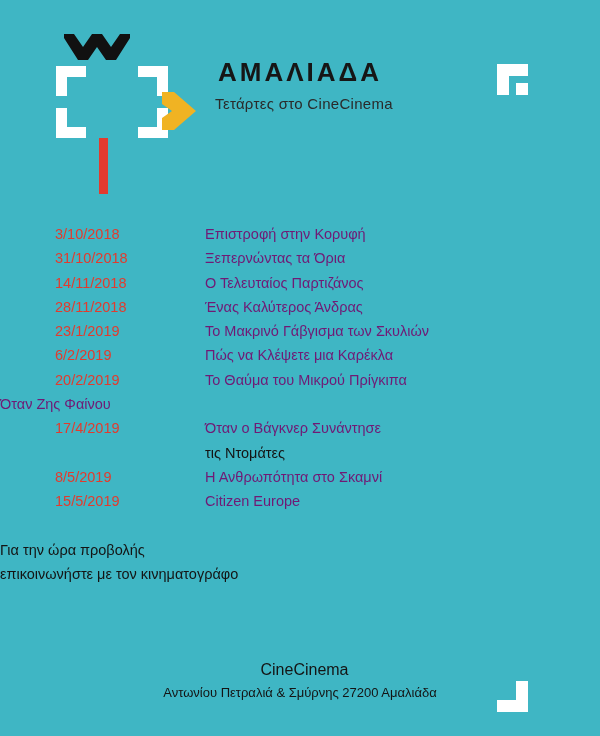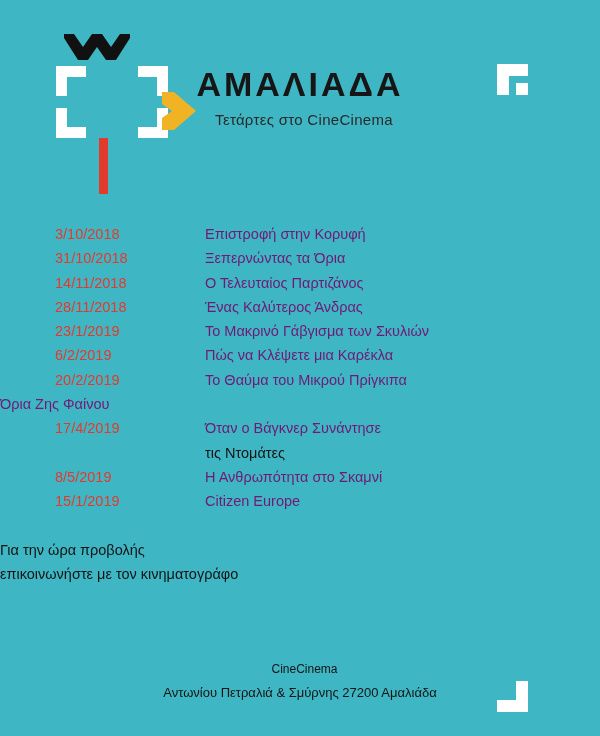--- a/index.html
+++ b/index.html
@@ -84,25 +84,25 @@
 
   
   .title-block {
     position: absolute;
     left: 0;
     top: 58px;
     width: 600px;
     text-align: center;
   }
   .title {
-    font-size: 34px;
+    font-size: 26px;
     font-weight: bold;
     letter-spacing: 3px;
     color: #161616;
-    margin: 8px;
+    margin: 0;
     line-height: 1.1;
   }
   .subtitle {
     font-size: 15px;
     color: #2a2a2a;
     margin: 8px 0 0 8px;
     letter-spacing: 0.3px;
   }
 
   
@@ -154,21 +154,21 @@
   .footer {
     position: absolute;
     left: 0;
     top: 658px;
     width: 600px;
     text-align: center;
     color: #141414;
     font-size: 13px;
     line-height: 23px;
   }
-  .footer .brand { font-size: 12px; padding-left: 9px; }
+  .footer .brand { font-size: 16px; padding-left: 9px; }
   .footer .phone { font-size: 12.5px; margin-top: 38px; }
 </style>
 </head>
 <body>
 
 <div class="poster">
 
   <div class="logo">
     <svg class="zigzag" viewBox="0 0 76 26">
       <polygon points="0,0 10,0 19,13 28,0 38,0 47,13 56,0 66,0 66,4 52,26 42,26 33,13 24,26 14,26 0,4" fill="#111111"></polygon>
@@ -221,36 +221,36 @@
     </div>
     <div class="row">
       <span class="date">6/2/2019</span>
       <span class="film">Πώς να Κλέψετε μια Καρέκλα</span>
     </div>
     <div class="row">
       <span class="date">20/2/2019</span>
       <span class="film">Το Θαύμα του Μικρού Πρίγκιπα</span>
     </div>
     <div class="row">
-      <span class="film">Όρια Ζης Φαίνου</span>
+      <span class="film">Όταν Ζης Φαίνου</span>
     </div>
     <div class="row">
       <span class="date">17/4/2019</span>
       <span class="film">Όταν ο Βάγκνερ Συνάντησε</span>
     </div>
     <div class="row">
       <span class="date"></span>
       <span class="film cont">τις Ντομάτες</span>
     </div>
     <div class="row">
       <span class="date">8/5/2019</span>
       <span class="film">Η Ανθρωπότητα στο Σκαμνί</span>
     </div>
     <div class="row">
-      <span class="date">15/1/2019</span>
+      <span class="date">15/5/2019</span>
       <span class="film">Citizen Europe</span>
     </div>
   </div>
 
   <div class="notice">
     <div>Για την ώρα προβολής</div>
     <div>επικοινωνήστε με τον κινηματογράφο</div>
   </div>
 
   <div class="footer">

